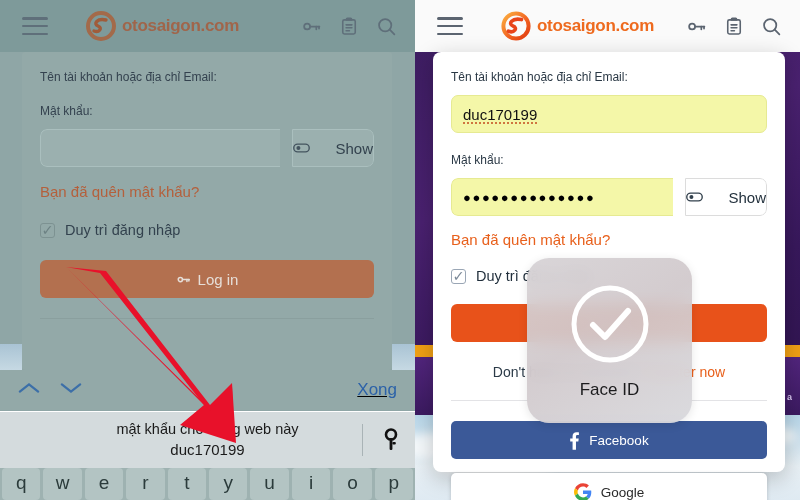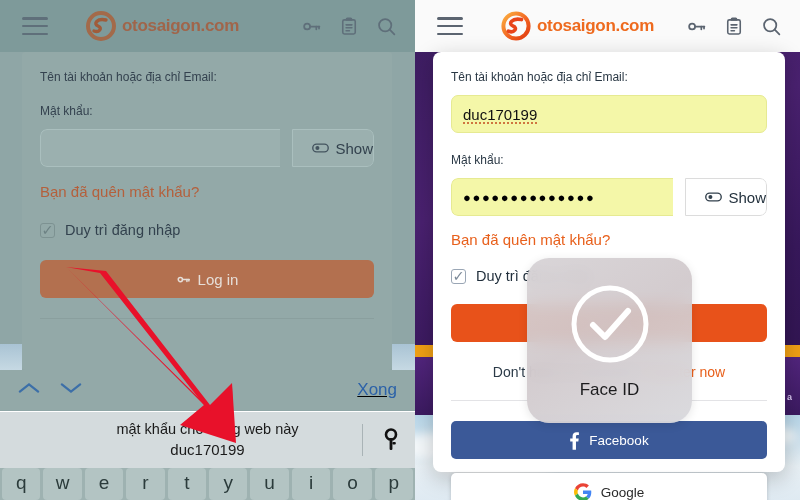--- a/index.html
+++ b/index.html
@@ -70,21 +70,21 @@
   .caret { width:2.5px; height:19px; background:#2d6fd1; margin-right:1px; }
 
   .underline-dots {
     text-decoration: underline dotted #c24b1e;
     text-underline-offset: 3px;
   }
 
   .pw-row { display:flex; border-radius:7px; overflow:hidden; }
   .pw-box { flex:1; height:38px; display:flex; align-items:center; padding:0 11px;
             border-radius:7px 0 0 7px; font-size:13px; letter-spacing:1.6px; }
-  .show-btn { width:82px; height:38px; display:flex; align-items:center; justify-content:flex-end;
+  .show-btn { width:82px; height:38px; display:flex; align-items:center; justify-content:space-between;
               gap:6px; font-size:15px; border-radius:0 7px 7px 0;margin-left:12px; }
   .card-left .pw-box { background:#9bb0af; border:1px solid #aabfbe; border-right:none; }
   .card-left .show-btn { background:#9bb0af; border:1px solid #aabfbe; color:#33424e; }
   .card-right .pw-box { background:#f4f7a8; border:1px solid #e6ea92; border-right:none; color:#000; }
   .card-right .show-btn { background:#fff; border:1px solid #dcdcdc; color:#23313d; }
 
   .forgot { font-size:15px; }
   .card-left .forgot { color:#b4603c; }
   .card-right .forgot { color:#e8601c; }
 

